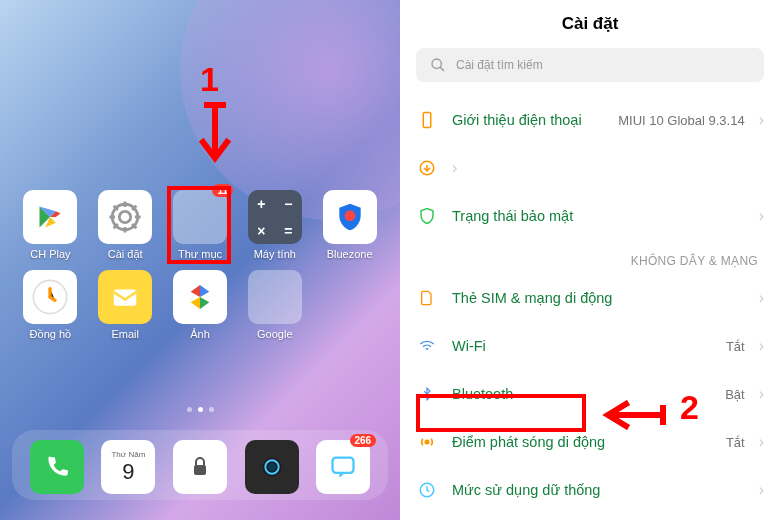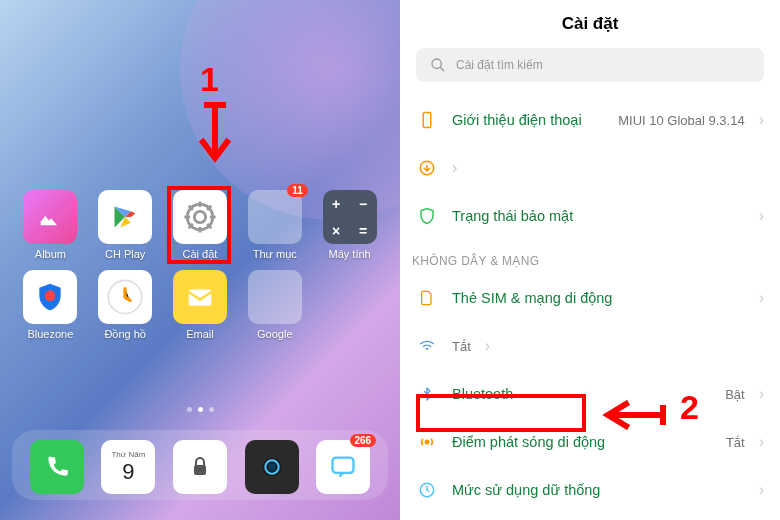--- a/index.html
+++ b/index.html
@@ -22,47 +22,39 @@
     .dock { position: absolute; bottom: 20px; left: 12px; right: 12px; background: rgba(255,255,255,0.15); border-radius: 22px; padding: 10px 14px 6px; display: grid; grid-template-columns: repeat(5, 1fr); gap: 10px; backdrop-filter: blur(10px); }
     
     
     .ann { position: absolute; z-index: 10; }
     .ann-num { color: #ff0000; font-size: 34px; font-weight: bold; }
     .ann-box { border: 4px solid #ff0000; }
     
     
     .set-title { text-align: center; font-size: 17px; font-weight: 600; padding: 14px 0; }
     .search-box { margin: 0 16px 14px; background: #f0f0f0; border-radius: 8px; padding: 9px 14px; display: flex; align-items: center; gap: 10px; color: #999; font-size: 12px; }
-    .section-hdr { padding: 14px 12px 6px; color: #999; font-size: 12px; font-weight: 500; letter-spacing: 0.3px; }
+    .section-hdr { padding: 14px 22px 6px; color: #999; font-size: 12px; font-weight: 500; letter-spacing: 0.3px; text-align: right; }
     .row { display: flex; align-items: center; padding: 13px 16px; gap: 14px; position: relative; }
     .row-ico { width: 22px; height: 22px; display: flex; align-items: center; justify-content: center; flex-shrink: 0; }
     .row-lbl { flex: 1; font-size: 14.5px; color: #15803d; }
     .row-val { font-size: 13px; color: #737373; }
     .row-chev { color: #ccc; font-size: 16px; }
     
     
     .sq-white { background: #fff; }
     .grad-pink { background: linear-gradient(135deg, #e879f9, #ec4899); }
     .sq-folder { background: rgba(255,255,255,0.35); }
     svg { display: block; }
   </style>
 </head>
 <body>
 
 <div class="panel-left">
   <div class="home-grid">
     <div class="app">
-        <div class="app-ico grad-pink">
-          <svg width="28" height="28" viewBox="0 0 24 24">
-            <path fill="#fff" d="M4 16l4-5 3 4 2-2 5 6H4z"></path>
-          </svg>
-        </div>
-        <div class="app-lbl">Album</div>
-      </div>
-    <div class="app">
         <div class="app-ico sq-white">
           <svg width="28" height="28" viewBox="0 0 24 24">
             <path fill="#34a853" d="M3 3v18l9-9z"></path>
             <path fill="#fbbc04" d="M12 12l5 5-9 4z" opacity="0.9"></path>
             <path fill="#ea4335" d="M12 12l5-5 4 2-4 3z"></path>
             <path fill="#4285f4" d="M3 3l9 9 5-5z" opacity="0.8"></path>
           </svg>
         </div>
         <div class="app-lbl">CH Play</div>
       </div>
@@ -114,20 +106,31 @@
         <div class="app-lbl">Đồng hồ</div>
       </div>
     <div class="app">
         <div class="app-ico" style="background:#ffd93d">
           <svg width="30" height="30" viewBox="0 0 24 24">
             <rect x="3" y="6" width="18" height="13" rx="2" fill="#fff"></rect>
             <path fill="none" stroke="#ffd93d" stroke-width="2" d="M3 8l9 6 9-6"></path>
           </svg>
         </div>
         <div class="app-lbl">Email</div>
+      </div>
+    <div class="app">
+        <div class="app-ico sq-white">
+          <svg width="32" height="32" viewBox="0 0 24 24">
+            <path fill="#ea4335" d="M12 3l0 9-7-4z"></path>
+            <path fill="#4285f4" d="M12 3l7 5-7 4z"></path>
+            <path fill="#34a853" d="M12 12l7 4-7 5z"></path>
+            <path fill="#fbbc04" d="M12 12l0 9-7-5z"></path>
+          </svg>
+        </div>
+        <div class="app-lbl">Ảnh</div>
       </div>
     <div class="app">
         <div class="app-ico sq-folder" style="display:grid;grid-template-columns:1fr 1fr 1fr;gap:2px;padding:6px">
           <div style="background:#4285f4;border-radius:2px"></div>
           <div style="background:#ea4335;border-radius:2px"></div>
           <div style="background:#34a853;border-radius:2px"></div>
           <div style="background:#fbbc04;border-radius:2px"></div>
           <div style="background:#4285f4;border-radius:2px"></div>
           <div style="background:#ea4335;border-radius:2px"></div>
         </div>
@@ -239,20 +242,21 @@
       </div>
     <div class="row-lbl">Thẻ SIM &amp; mạng di động</div>
     <div class="row-chev">›</div>
   </div>
   <div class="row">
     <div class="row-ico">
         <svg width="20" height="16" viewBox="0 0 24 24" fill="none" stroke="#4a90e2" stroke-width="2">
           <path d="M2 9a15 15 0 0120 0M6 13a9 9 0 0112 0M10 17a3 3 0 014 0"></path>
         </svg>
       </div>
+    <div class="row-lbl">Wi-Fi</div>
     <div class="row-val">Tắt</div>
     <div class="row-chev">›</div>
   </div>
   <div class="row" style="position:relative">
     <div class="row-ico">
         <svg width="14" height="20" viewBox="0 0 24 24" fill="none" stroke="#4a90e2" stroke-width="2">
           <path d="M7 7l10 10-5 5V2l5 5L7 17"></path>
         </svg>
       </div>
     <div class="row-lbl">Bluetooth</div>

